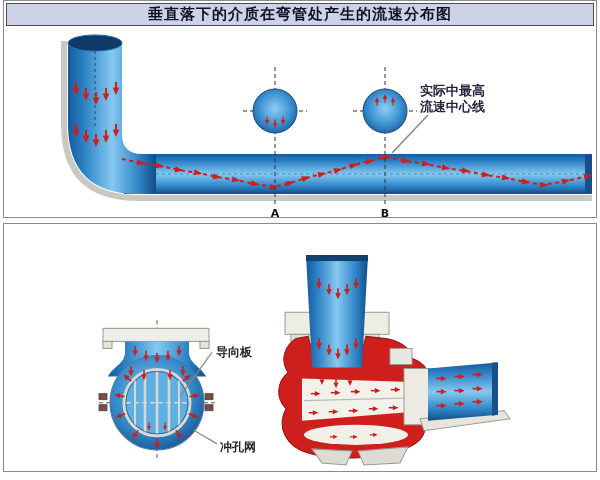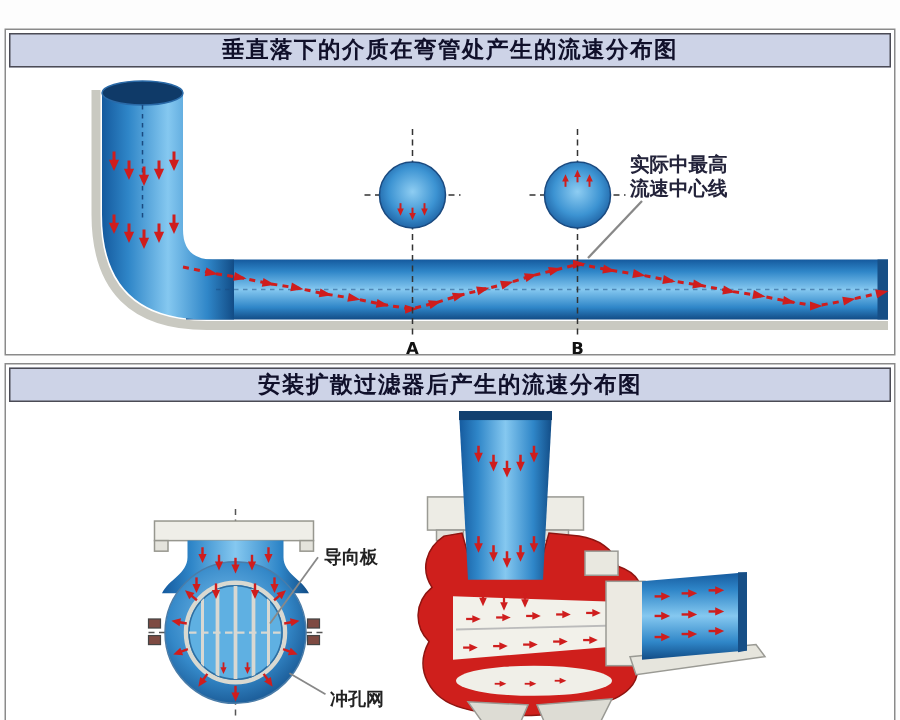--- a/index.html
+++ b/index.html
@@ -1,18 +1,18 @@
 <!DOCTYPE html>
 <html><head>
 <meta charset="utf-8">
 <style>
   html,body{margin:0;padding:0;}
   .page{
     width:600px;height:480px;box-sizing:border-box;
-    background:#fdfdfd;padding:19px 3px;
+    background:#fdfdfd;padding:0 3px;
     font-family:"DejaVu Sans","Liberation Sans",sans-serif;
     position:relative;
   }
   .panel{
     box-sizing:border-box;background:#ffffff;
     border:1px solid #8a8a8a;position:relative;overflow:hidden;
   }
   .panel-top{height:218px;margin-bottom:5px;}
   .panel-bottom{height:249px;}
   .titlebar{
@@ -117,23 +117,20 @@
         <text x="381" y="190" font-size="11" font-weight="bold" fill="#111" text-anchor="middle">B</text>
 
         <line x1="424" y1="88" x2="388" y2="126" stroke="#888" stroke-width="1.5"></line>
         <text x="416" y="68" font-size="13" font-weight="bold" fill="#23233a">实际中最高</text>
         <text x="416" y="84" font-size="13" font-weight="bold" fill="#23233a">流速中心线</text>
       </svg>
     </div>
   </section>
 
   <section class="panel panel-bottom">
-    <div class="titlebar">
-      <span>安装扩散过滤器后产生的流速分布图</span>
-    </div>
     <div class="canvas">
       <svg viewBox="0 0 592 220" preserveAspectRatio="none">
         <defs>
           <radialGradient id="gb" cx="0.45" cy="0.4" r="0.65">
             <stop offset="0" stop-color="#7fc2ee"></stop>
               <stop offset="0.65" stop-color="#3488c8"></stop>
             <stop offset="1" stop-color="#17548f"></stop>
           </radialGradient>
           <clipPath id="screenClip">
               <circle cx="153" cy="152" r="31"></circle>

